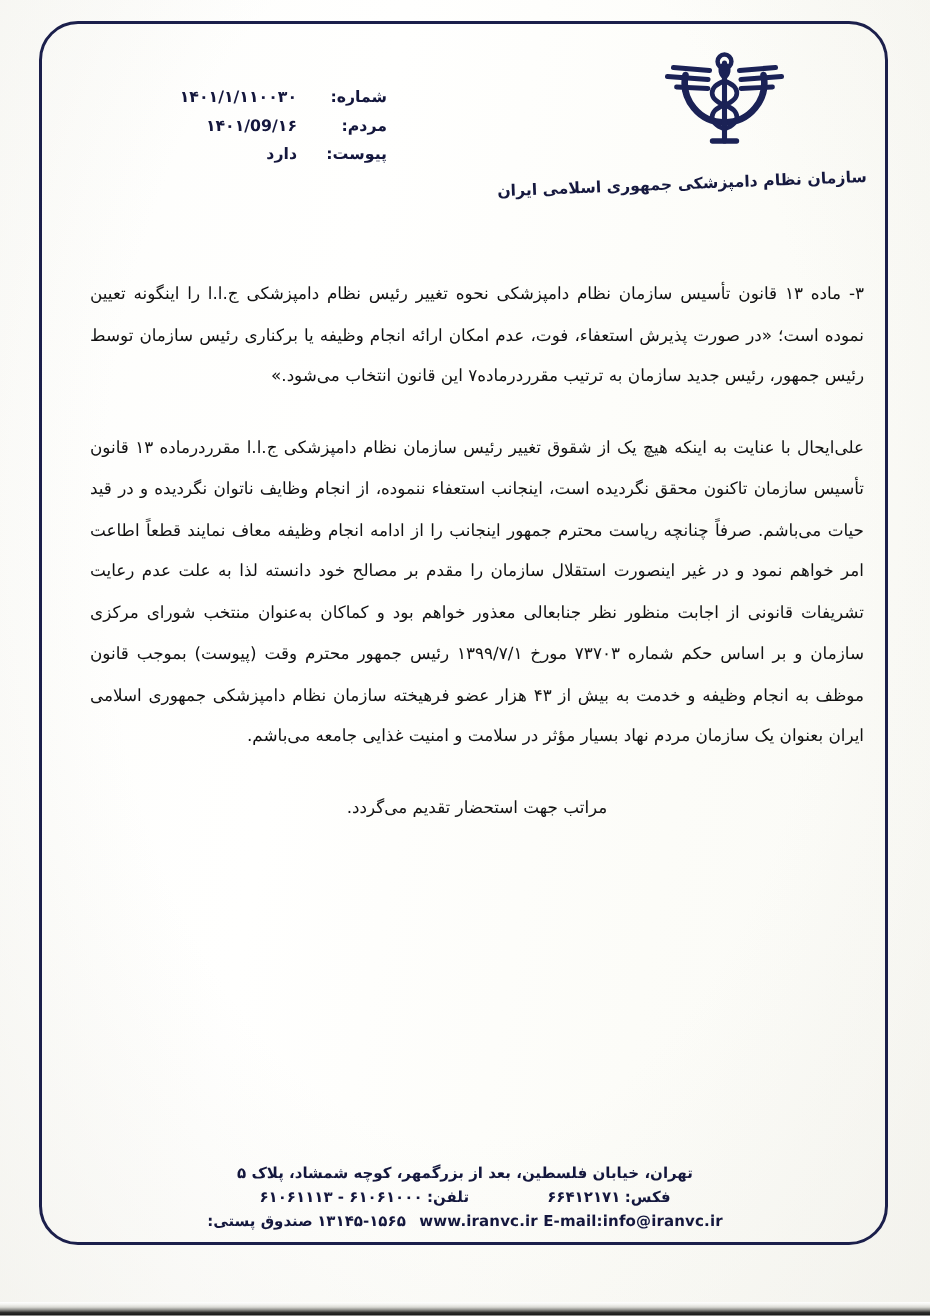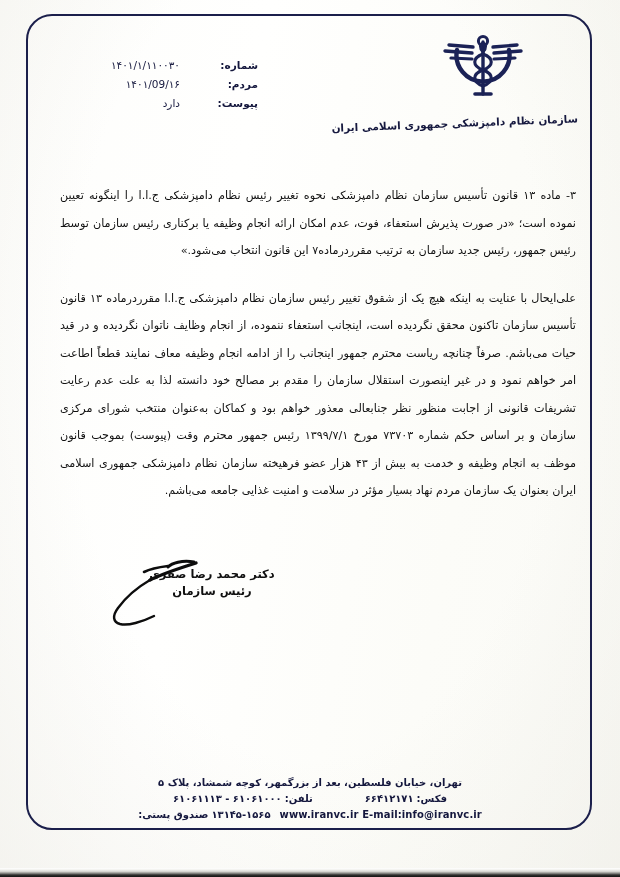--- a/index.html
+++ b/index.html
@@ -94,25 +94,25 @@
     white-space: nowrap;
   }
   .meta-label {
     width: 52px;
     text-align: right;
     flex: 0 0 auto;
     letter-spacing: 0.2px;
   }
   .meta-value {
     flex: 0 0 auto;
-    margin-right: 26px;
+    margin-right: 8px;
     direction: ltr;
     unicode-bidi: embed;
     text-align: center;
-    font-weight: normal;
+    font-weight: bold;
     letter-spacing: 0.3px;
   }
 
   
   #org-block {
     position: absolute;
     right: 42px;
     top: 30px;
     width: 190px;
     text-align: center;
@@ -295,34 +295,23 @@
 
         <path d="M 46 64 L 62 64" stroke="#1b2256" stroke-width="3.6" stroke-linecap="round"></path>
       </svg>
       <div id="org-name">سازمان نظام دامپزشکی جمهوری اسلامی ایران</div>
     </div>
   </div>
 
   <div id="letter-body">
     <p class="para">۳- ماده ۱۳ قانون تأسیس سازمان نظام دامپزشکی نحوه تغییر رئیس نظام دامپزشکی ج.ا.ا را اینگونه تعیین نموده است؛ «در صورت پذیرش استعفاء، فوت، عدم امکان ارائه انجام وظیفه یا برکناری رئیس سازمان توسط رئیس جمهور، رئیس جدید سازمان به ترتیب مقرردرماده۷ این قانون انتخاب می‌شود.»</p>
     <p class="para">علی‌ایحال با عنایت به اینکه هیچ یک از شقوق تغییر رئیس سازمان نظام دامپزشکی ج.ا.ا مقرردرماده ۱۳ قانون تأسیس سازمان تاکنون محقق نگردیده است، اینجانب استعفاء ننموده، از انجام وظایف ناتوان نگردیده و در قید حیات می‌باشم. صرفاً چنانچه ریاست محترم جمهور اینجانب را از ادامه انجام وظیفه معاف نمایند قطعاً اطاعت امر خواهم نمود و در غیر اینصورت استقلال سازمان را مقدم بر مصالح خود دانسته لذا به علت عدم رعایت تشریفات قانونی از اجابت منظور نظر جنابعالی معذور خواهم بود و  کماکان به‌عنوان منتخب شورای مرکزی سازمان و بر اساس حکم شماره ۷۳۷۰۳ مورخ ۱۳۹۹/۷/۱ رئیس جمهور محترم وقت (پیوست) بموجب قانون موظف به انجام وظیفه و خدمت به بیش از ۴۳ هزار عضو فرهیخته سازمان نظام دامپزشکی جمهوری اسلامی ایران بعنوان یک سازمان مردم نهاد بسیار مؤثر در سلامت و امنیت غذایی جامعه می‌باشم.</p>
+    <p class="para closing">مراتب جهت استحضار تقدیم می‌گردد.</p>
   </div>
 
-  <div id="signature-block">
-    <svg id="signature-mark" viewBox="0 0 130 72" aria-hidden="true">
-      <g fill="none" stroke="#0d0d0d" stroke-linecap="round" stroke-linejoin="round">
-        <path d="M 118 6 C 106 4 96 7 92 11" stroke-width="3"></path>
-        <path d="M 120 7 C 104 12 86 18 74 24" stroke-width="3.4"></path>
-        <path d="M 92 10 C 84 11 74 13 68 16" stroke-width="2.6"></path>
-        <path d="M 74 24 C 62 31 50 41 42 52 C 36 60 37 66 44 68 C 52 70 66 66 78 60" stroke-width="2.4"></path>
-      </g>
-    </svg>
-    <div id="signer-name">دکتر محمد رضا صفری</div>
-    <div id="signer-title">رئیس سازمان</div>
-  </div>
 
   <div id="letter-footer">
     <div id="footer-address">تهران، خیابان فلسطین، بعد از بزرگمهر، کوچه شمشاد، پلاک ۵</div>
 
     <div id="footer-contact">
       <span class="contact-item">
         <span>فکس:</span>
         <span class="contact-value">۶۶۴۱۲۱۷۱</span>
       </span>
       <span class="contact-item">

